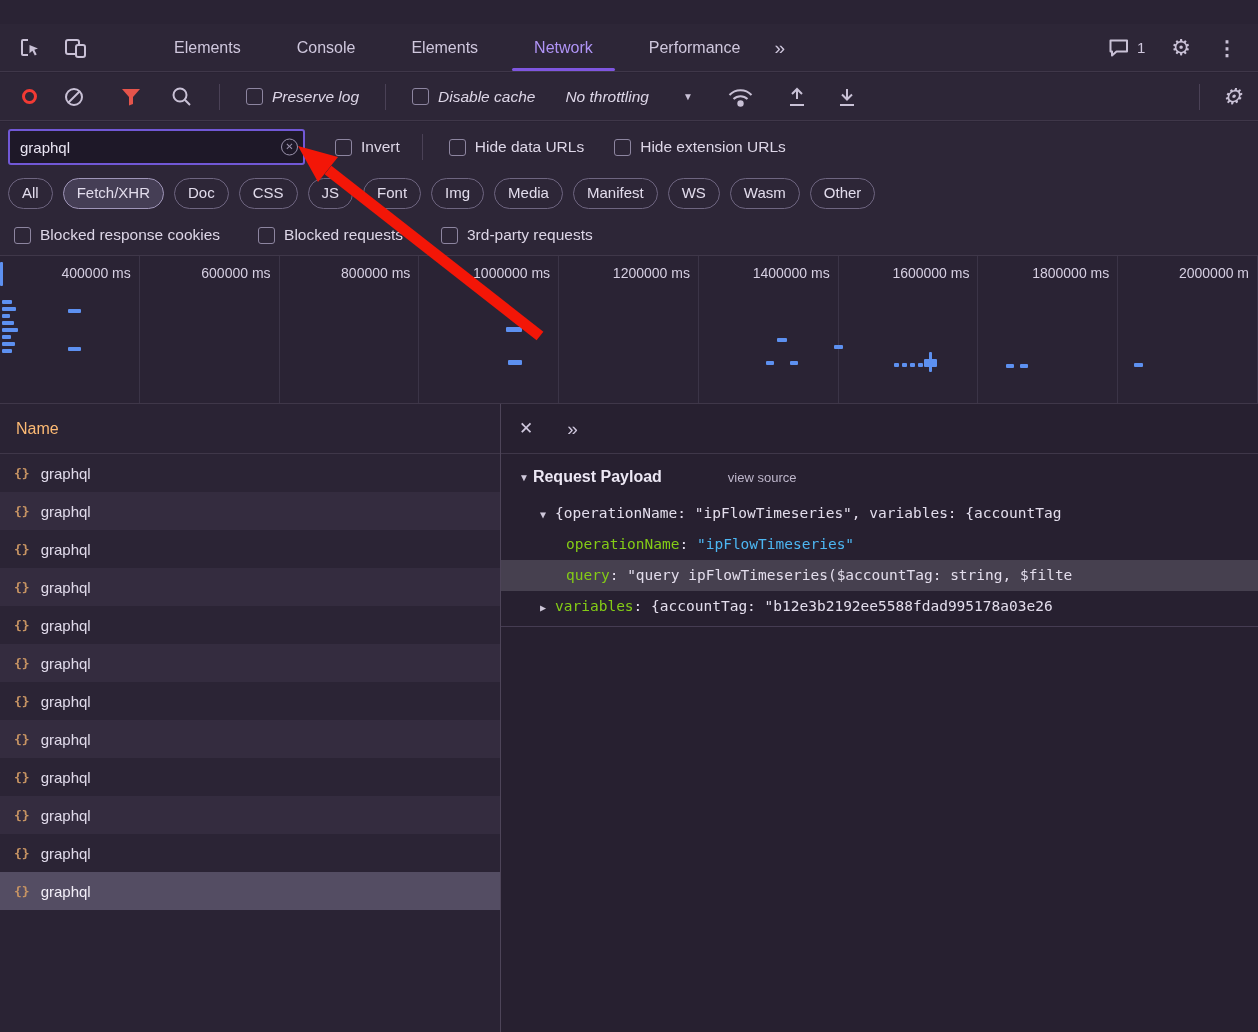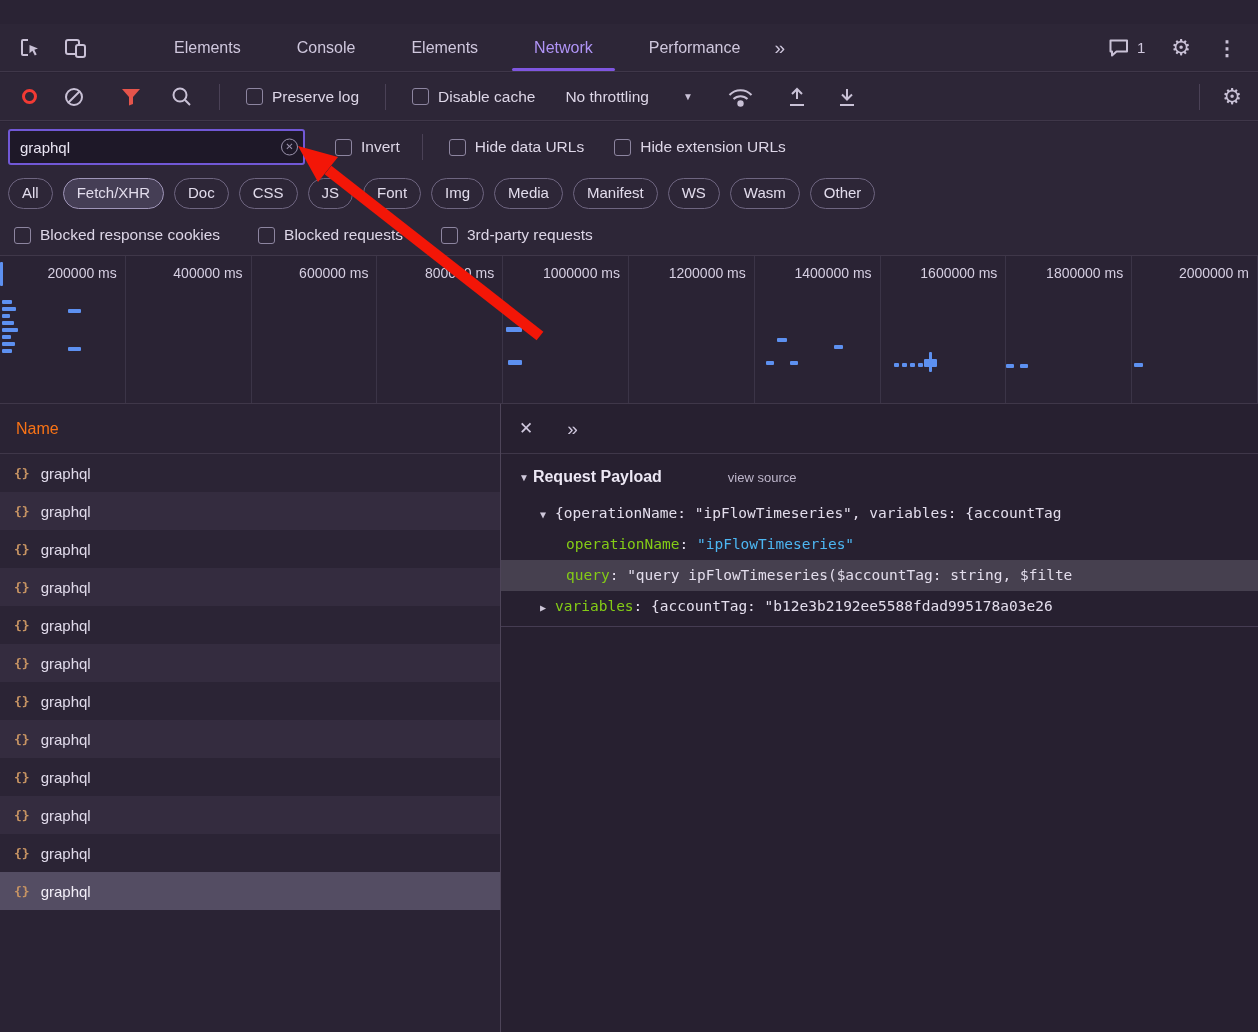--- a/index.html
+++ b/index.html
@@ -31,21 +31,21 @@
   .more-tabs { font-size:19px; color:#cfc7dd; margin-left:6px; cursor:pointer; }
   .tb-right { margin-left:auto; display:flex; align-items:center; gap:26px; padding-right:6px; }
   .issues { display:flex; align-items:center; gap:7px; color:#cfc7dd; font-size:15px; cursor:pointer; }
   .glyph { color:#c9c1d6; cursor:pointer; }
   .gear-glyph { font-size:22px; }
   .dots-glyph { font-size:20px; font-weight:bold; letter-spacing:1px; }
 
   .net-toolbar {
     position:absolute; left:0; top:49px; width:1258px; height:48px;
     background:#2d2637; border-bottom:1px solid #3f3749;
-    display:flex; align-items:center; padding:0 16px;
+    display:flex; align-items:center; padding:0 16px;font-style:italic;
   }
   .sep { width:1px; height:26px; background:#4a4156; flex:0 0 auto; }
   .record-dot {
     width:15px; height:15px; border-radius:50%; border:3.5px solid #f23a34;
     margin:0 26px 0 6px; cursor:pointer; flex:0 0 auto;
   }
   .nt-item { display:flex; align-items:center; cursor:pointer; flex:0 0 auto; }
 
   .cb { display:flex; align-items:center; gap:9px; cursor:pointer; flex:0 0 auto; }
   .box {
@@ -100,21 +100,21 @@
   .wf-bar { position:absolute; background:#5d90f0; border-radius:1px; }
 
   
   .content { position:absolute; left:0; top:380px; width:1258px; height:652px; }
   .left-pane { position:absolute; left:0; top:0; width:500px; height:652px; background:#2a2334; }
   .vdiv { position:absolute; left:500px; top:0; width:1px; height:652px; background:#4d4458; }
   .right-pane { position:absolute; left:501px; top:0; width:757px; height:652px; background:#272030; }
 
   .name-header {
     height:50px; display:flex; align-items:center; padding-left:16px;
-    font-size:16px; color:#f97316; border-bottom:1px solid #3f3749; background:#2a2334;
+    font-size:16px; color:#fdba74; border-bottom:1px solid #3f3749; background:#2a2334;
   }
   .req-row { height:38px; display:flex; align-items:center; padding-left:14px; gap:11px; cursor:pointer; }
   .req-row.even { background:#2b2435; }
   .req-row.odd  { background:#342c3f; }
   .req-row.selected { background:#544d63; }
   .braces { font-family:"DejaVu Sans Mono", monospace; font-size:13px; font-weight:bold; color:#c79463; }
   .req-name { font-size:15px; color:#e0daea; }
   .req-row.selected .req-name { color:#f2eef8; }
 
   .detail-tabs {
@@ -294,21 +294,20 @@
         <span class="cb-label">Blocked requests</span>
       </label>
       <label class="cb">
         <span class="box"></span>
         <span class="cb-label">3rd-party requests</span>
       </label>
     </div>
 
   <div class="overview">
     <div class="ov-cols">
-        <div class="ov-col"><span class="ov-label">200000 ms</span></div>
         <div class="ov-col"><span class="ov-label">400000 ms</span></div>
         <div class="ov-col"><span class="ov-label">600000 ms</span></div>
         <div class="ov-col"><span class="ov-label">800000 ms</span></div>
         <div class="ov-col"><span class="ov-label">1000000 ms</span></div>
         <div class="ov-col"><span class="ov-label">1200000 ms</span></div>
         <div class="ov-col"><span class="ov-label">1400000 ms</span></div>
         <div class="ov-col"><span class="ov-label">1600000 ms</span></div>
         <div class="ov-col"><span class="ov-label">1800000 ms</span></div>
         <div class="ov-col"><span class="ov-label">2000000 m</span></div>
       </div>

